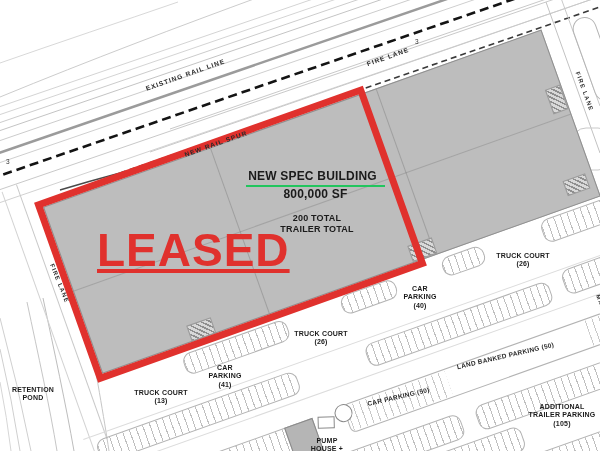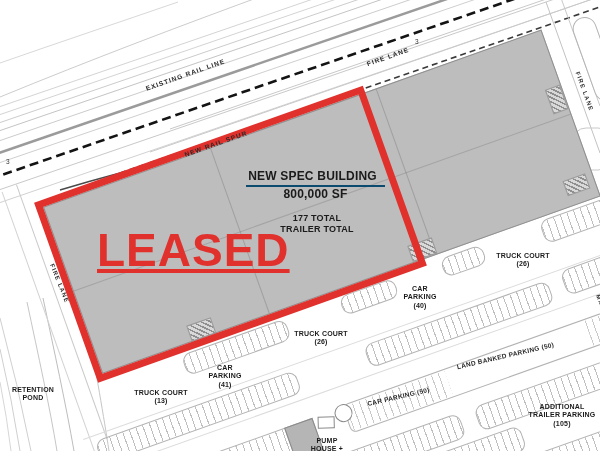--- a/index.html
+++ b/index.html
@@ -25,21 +25,21 @@
            background:repeating-linear-gradient(90deg,#bfbfbf 0 1px,transparent 1px 7px);}
   .ticks{border:none;border-radius:0;
          background:repeating-linear-gradient(90deg,#c9c9c9 0 1px,transparent 1px 7px);}
   .outline{border:1px solid #b3b3b3;border-radius:6px;box-sizing:border-box;background:#fff;}
   .hline{height:1px;background:#dcdcdc;}
   
   .lbl{position:absolute;z-index:3;font-weight:bold;font-size:7px;line-height:1.2;
        color:#1b1b1b;text-align:center;letter-spacing:.2px;}
   .rlbl{font-size:6.5px;letter-spacing:1.1px;white-space:nowrap;color:#2a2a2a;}
   #spec-block{left:233px;top:169px;width:165px;font-size:12px;line-height:1.25;}
-  #spec-name{display:inline-block;border-bottom:2px solid #0c4a6e;padding:0 8px 1px 2px;}
+  #spec-name{display:inline-block;border-bottom:2px solid #22c55e;padding:0 8px 1px 2px;}
   #trailer-block{left:267px;top:213px;width:100px;font-size:9px;line-height:1.25;}
   #leased-stamp{left:97px;top:227px;width:192px;font-size:46px;line-height:1;
                 color:#e0312d;letter-spacing:1px;z-index:6;text-decoration:underline;}
 </style>
 </head>
 <body>
 
 <div id="stage">
 
   <svg id="linework" width="600" height="451" viewBox="0 0 600 451">
@@ -128,21 +128,21 @@
   <div class="lbl rlbl" style="left:172px;top:140px;width:88px;transform:rotate(-19.5deg)">NEW RAIL SPUR</div>
   <div class="lbl rlbl" style="left:356px;top:53px;width:64px;transform:rotate(-19.5deg)">FIRE LANE</div>
   <div class="lbl rlbl" style="left:558px;top:88px;width:52px;font-size:6px;transform:rotate(70deg)">FIRE LANE</div>
   <div class="lbl rlbl" style="left:33px;top:280px;width:52px;font-size:6px;transform:rotate(68deg)">FIRE LANE</div>
 
   <div class="lbl" id="spec-block">
     <span id="spec-name">NEW SPEC BUILDING</span><br>
     <span>800,000 SF</span>
   </div>
   <div class="lbl" id="trailer-block">
-    <span>177 TOTAL</span><br>
+    <span>200 TOTAL</span><br>
     <span>TRAILER TOTAL</span>
   </div>
   <div class="lbl" id="leased-stamp">LEASED</div>
 
   <div class="lbl" style="left:494px;top:252px;width:58px">TRUCK COURT (26)</div>
   <div class="lbl" style="left:399px;top:285px;width:42px">CAR PARKING (40)</div>
   <div class="lbl" style="left:292px;top:330px;width:58px">TRUCK COURT (26)</div>
   <div class="lbl" style="left:204px;top:364px;width:42px">CAR PARKING (41)</div>
   <div class="lbl" style="left:132px;top:389px;width:58px">TRUCK COURT (13)</div>
   <div class="lbl" style="left:2px;top:386px;width:62px">RETENTION POND</div>

